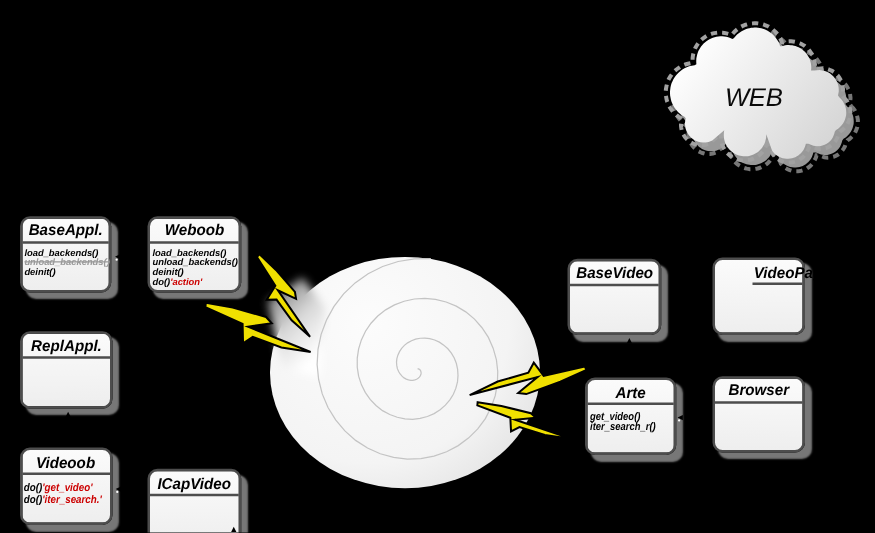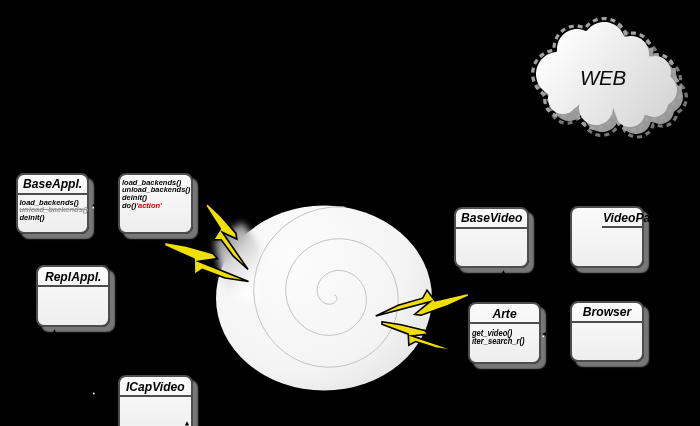--- a/index.html
+++ b/index.html
@@ -61,28 +61,33 @@
   <path d="M671.6,78.0 L673.2,79.6 L674.5,81.4 L675.4,83.1 L676.2,84.9 L676.7,86.7 L676.9,88.5 L677.0,90.3 L676.9,92.1 L676.5,93.8 L676.0,95.5 L675.3,97.1 L674.4,98.7 L673.3,100.2 L672.0,101.6 L670.5,102.9 L668.8,104.0 L667.8,105.4 L667.4,107.0 L666.8,108.6 L666.1,110.1 L665.2,111.5 L664.1,112.7 L662.8,113.9 L661.3,114.9 L659.7,115.8 L657.9,116.4 L655.9,116.9 L653.6,117.0 L650.8,116.6 L646.7,115.0 L644.7,114.9 L644.3,116.4 L643.8,117.8 L643.2,119.1 L642.5,120.3 L641.7,121.4 L640.7,122.5 L639.7,123.4 L638.6,124.3 L637.5,125.0 L636.2,125.7 L634.9,126.2 L633.6,126.6 L632.2,126.8 L630.7,127.0 L629.2,127.0 L627.7,126.8 L626.1,126.5 L624.5,126.0 L622.9,125.2 L621.2,124.2 L619.5,122.8 L617.7,120.6 L613.0,107.3 L612.9,110.0 L612.5,112.0 L612.0,113.7 L611.4,115.3 L610.6,116.6 L609.8,117.9 L609.0,119.0 L608.0,120.0 L607.1,120.9 L606.1,121.7 L605.0,122.4 L603.9,123.0 L602.8,123.6 L601.7,124.0 L600.5,124.4 L599.3,124.7 L598.2,124.9 L597.0,125.0 L595.8,125.0 L594.6,124.9 L593.5,124.8 L592.3,124.6 L591.2,124.3 L590.1,123.9 L589.0,123.5 L587.9,123.0 L586.9,122.4 L586.0,121.7 L585.0,121.0 L584.1,120.2 L583.3,119.3 L582.5,118.4 L581.8,117.4 L581.2,116.3 L580.6,115.2 L580.1,114.1 L579.7,112.8 L579.4,111.5 L579.1,110.2 L579.0,108.8 L579.0,107.3 L579.1,105.8 L579.4,104.2 L569.8,112.4 L566.8,113.5 L564.4,113.9 L562.3,114.0 L560.4,113.8 L558.7,113.4 L557.1,112.8 L555.6,112.1 L554.3,111.2 L553.1,110.3 L552.0,109.2 L551.0,108.0 L550.2,106.8 L549.5,105.5 L548.9,104.1 L548.4,102.6 L548.2,101.1 L548.0,99.6 L548.0,98.0 L548.2,96.4 L548.6,94.8 L547.9,93.5 L546.1,92.5 L544.5,91.4 L543.0,90.1 L541.7,88.8 L540.6,87.4 L539.5,85.9 L538.6,84.4 L537.9,82.9 L537.2,81.3 L536.7,79.6 L536.4,78.0 L536.1,76.3 L536.0,74.7 L536.0,73.0 L536.2,71.3 L536.4,69.7 L536.8,68.0 L537.3,66.4 L538.0,64.9 L538.7,63.4 L539.6,61.9 L540.6,60.5 L541.8,59.1 L543.0,57.9 L544.4,56.7 L545.9,55.6 L547.6,54.6 L549.4,53.8 L551.3,53.0 L553.4,52.5 L555.7,52.1 L557.1,51.4 L557.0,49.8 L557.0,48.2 L557.1,46.6 L557.4,45.1 L557.7,43.7 L558.2,42.2 L558.7,40.8 L559.4,39.5 L560.1,38.3 L561.0,37.0 L561.9,35.9 L562.9,34.8 L563.9,33.9 L565.1,32.9 L566.3,32.1 L567.6,31.4 L568.9,30.7 L570.3,30.2 L571.7,29.7 L573.1,29.4 L574.7,29.1 L576.2,29.0 L577.8,29.0 L579.4,29.1 L581.0,29.4 L582.6,29.8 L584.2,30.4 L585.9,31.1 L587.0,30.6 L587.9,29.5 L588.9,28.4 L589.9,27.4 L591.0,26.5 L592.1,25.7 L593.3,24.9 L594.5,24.3 L595.7,23.7 L597.0,23.2 L598.3,22.8 L599.6,22.5 L600.9,22.2 L602.3,22.1 L603.6,22.0 L605.0,22.0 L606.4,22.1 L607.7,22.3 L609.0,22.6 L610.3,23.0 L611.6,23.4 L612.9,24.0 L614.1,24.6 L615.3,25.3 L616.5,26.1 L617.6,27.0 L618.6,27.9 L619.6,29.0 L620.6,30.1 L621.4,31.3 L622.2,32.6 L622.9,33.9 L623.6,35.4 L624.1,36.9 L625.3,36.9 L626.8,36.5 L628.2,36.2 L629.7,36.0 L631.1,36.0 L632.5,36.1 L633.8,36.2 L635.2,36.5 L636.4,36.8 L637.7,37.3 L638.9,37.8 L640.0,38.4 L641.1,39.1 L642.2,39.9 L643.2,40.7 L644.1,41.6 L644.9,42.6 L645.7,43.6 L646.4,44.7 L647.1,45.9 L647.6,47.0 L648.1,48.3 L648.4,49.5 L648.7,50.8 L648.9,52.2 L649.0,53.5 L649.0,54.9 L648.8,56.3 L651.5,56.4 L655.5,56.0 L658.2,56.3 L660.5,57.0 L662.4,57.8 L664.1,58.8 L665.5,59.9 L666.8,61.2 L667.9,62.5 L668.8,63.9 L669.6,65.4 L670.2,66.9 L670.6,68.4 L670.9,70.0 L671.0,71.6 L671.0,73.2 L670.7,74.8 L670.4,76.4 Z" fill="url(#cloudg)"></path>
   <text x="603" y="84.5" text-anchor="middle" font-size="20.5" letter-spacing="-0.2" fill="#0a0a0a">WEB</text>
 </svg>
 
 <div class="box" style="left:15.5px; top:172.5px; width:73.5px; height:61px;">
   <div class="t"><span>BaseAppl.</span></div>
   <div class="b"><span class="w">load_backends()<br><span class="gray">unload_backends()</span><br>deinit()</span></div>
 </div>
 
 <div class="box" style="left:118px; top:172.5px; width:75px; height:61.5px;">
+  <div class="t"><span>Weboob</span></div>
   <div class="b"><span class="w">load_backends()<br>unload_backends()<br>deinit()<br>do()<span class="red">'action'</span></span></div>
 </div>
 
-<div class="box" style="left:15.5px; top:265px; width:74.5px; height:61.5px;margin-left:20px;">
+<div class="box" style="left:15.5px; top:265px; width:74.5px; height:61.5px;">
   <div class="t"><span>ReplAppl.</span></div>
   <div class="b"></div>
 </div>
 
+<div class="box" style="left:15.5px; top:358px; width:74.5px; height:62px;">
+  <div class="t"><span>Videoob</span></div>
+  <div class="b b-vid"><span class="w">do()<span class="red">'get_video'</span><br>do()<span class="red">'iter_search.'</span></span></div>
+</div>
 
 <div class="box" style="left:117.5px; top:358px; width:75px; height:61.5px;margin-top:17px;">
   <div class="t"><span>ICapVideo</span></div>
   <div class="b"></div>
 </div>
 
 <div class="box" style="left:454px; top:206.5px; width:74.5px; height:61.5px;">
   <div class="t"><span>BaseVideo</span></div>
   <div class="b"></div>
 </div>

